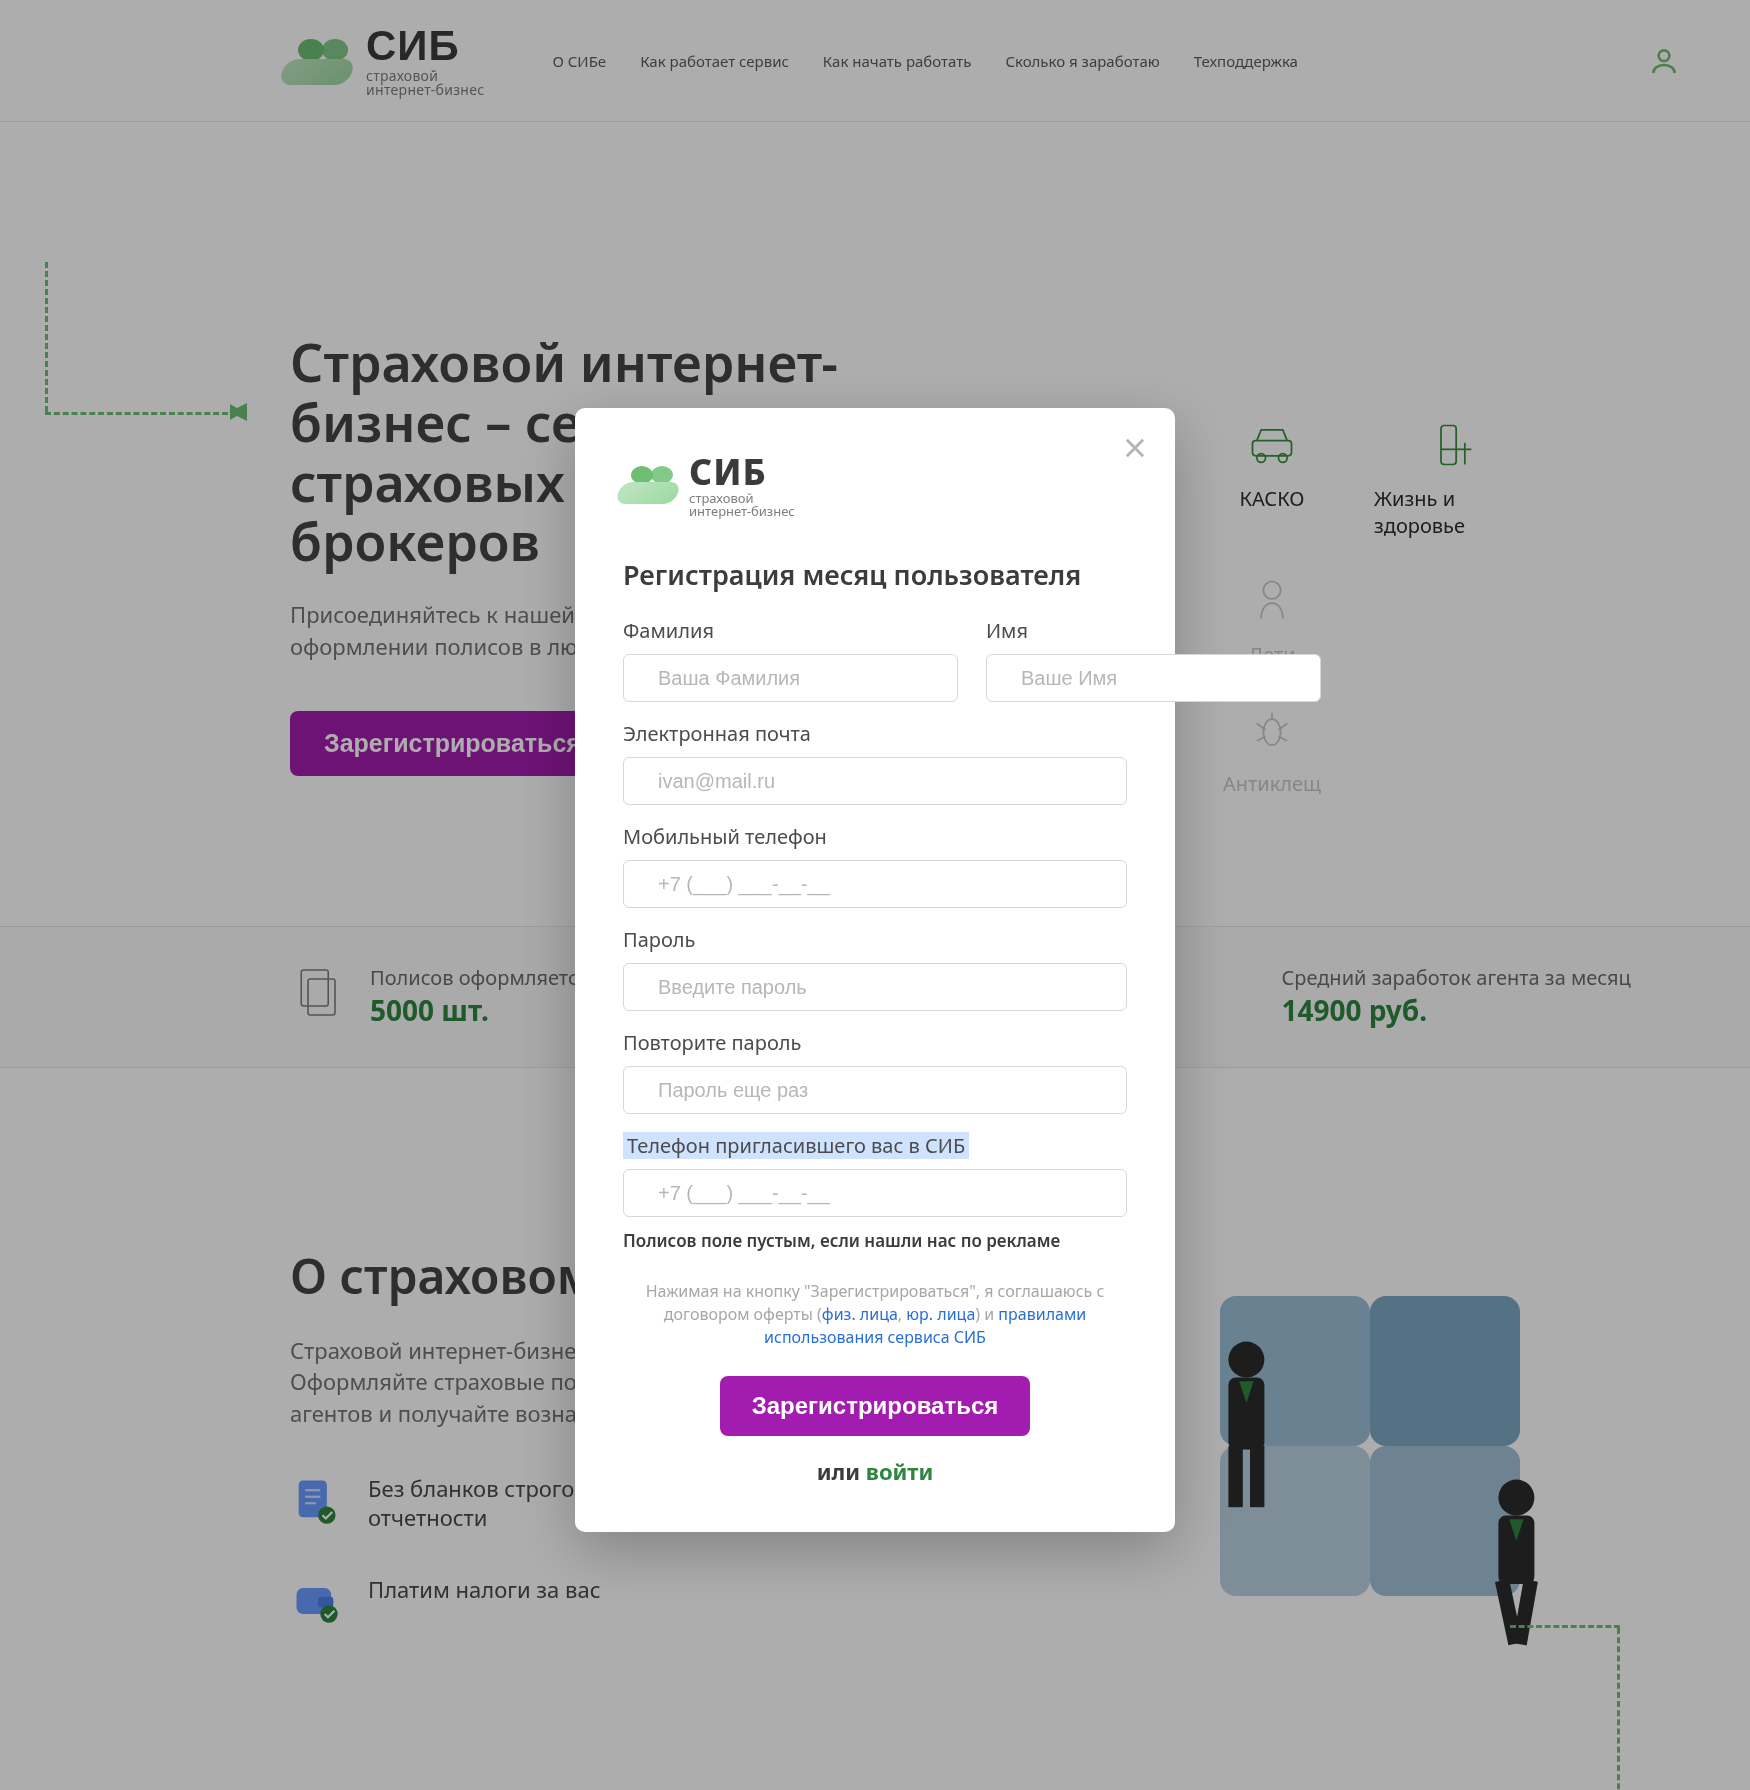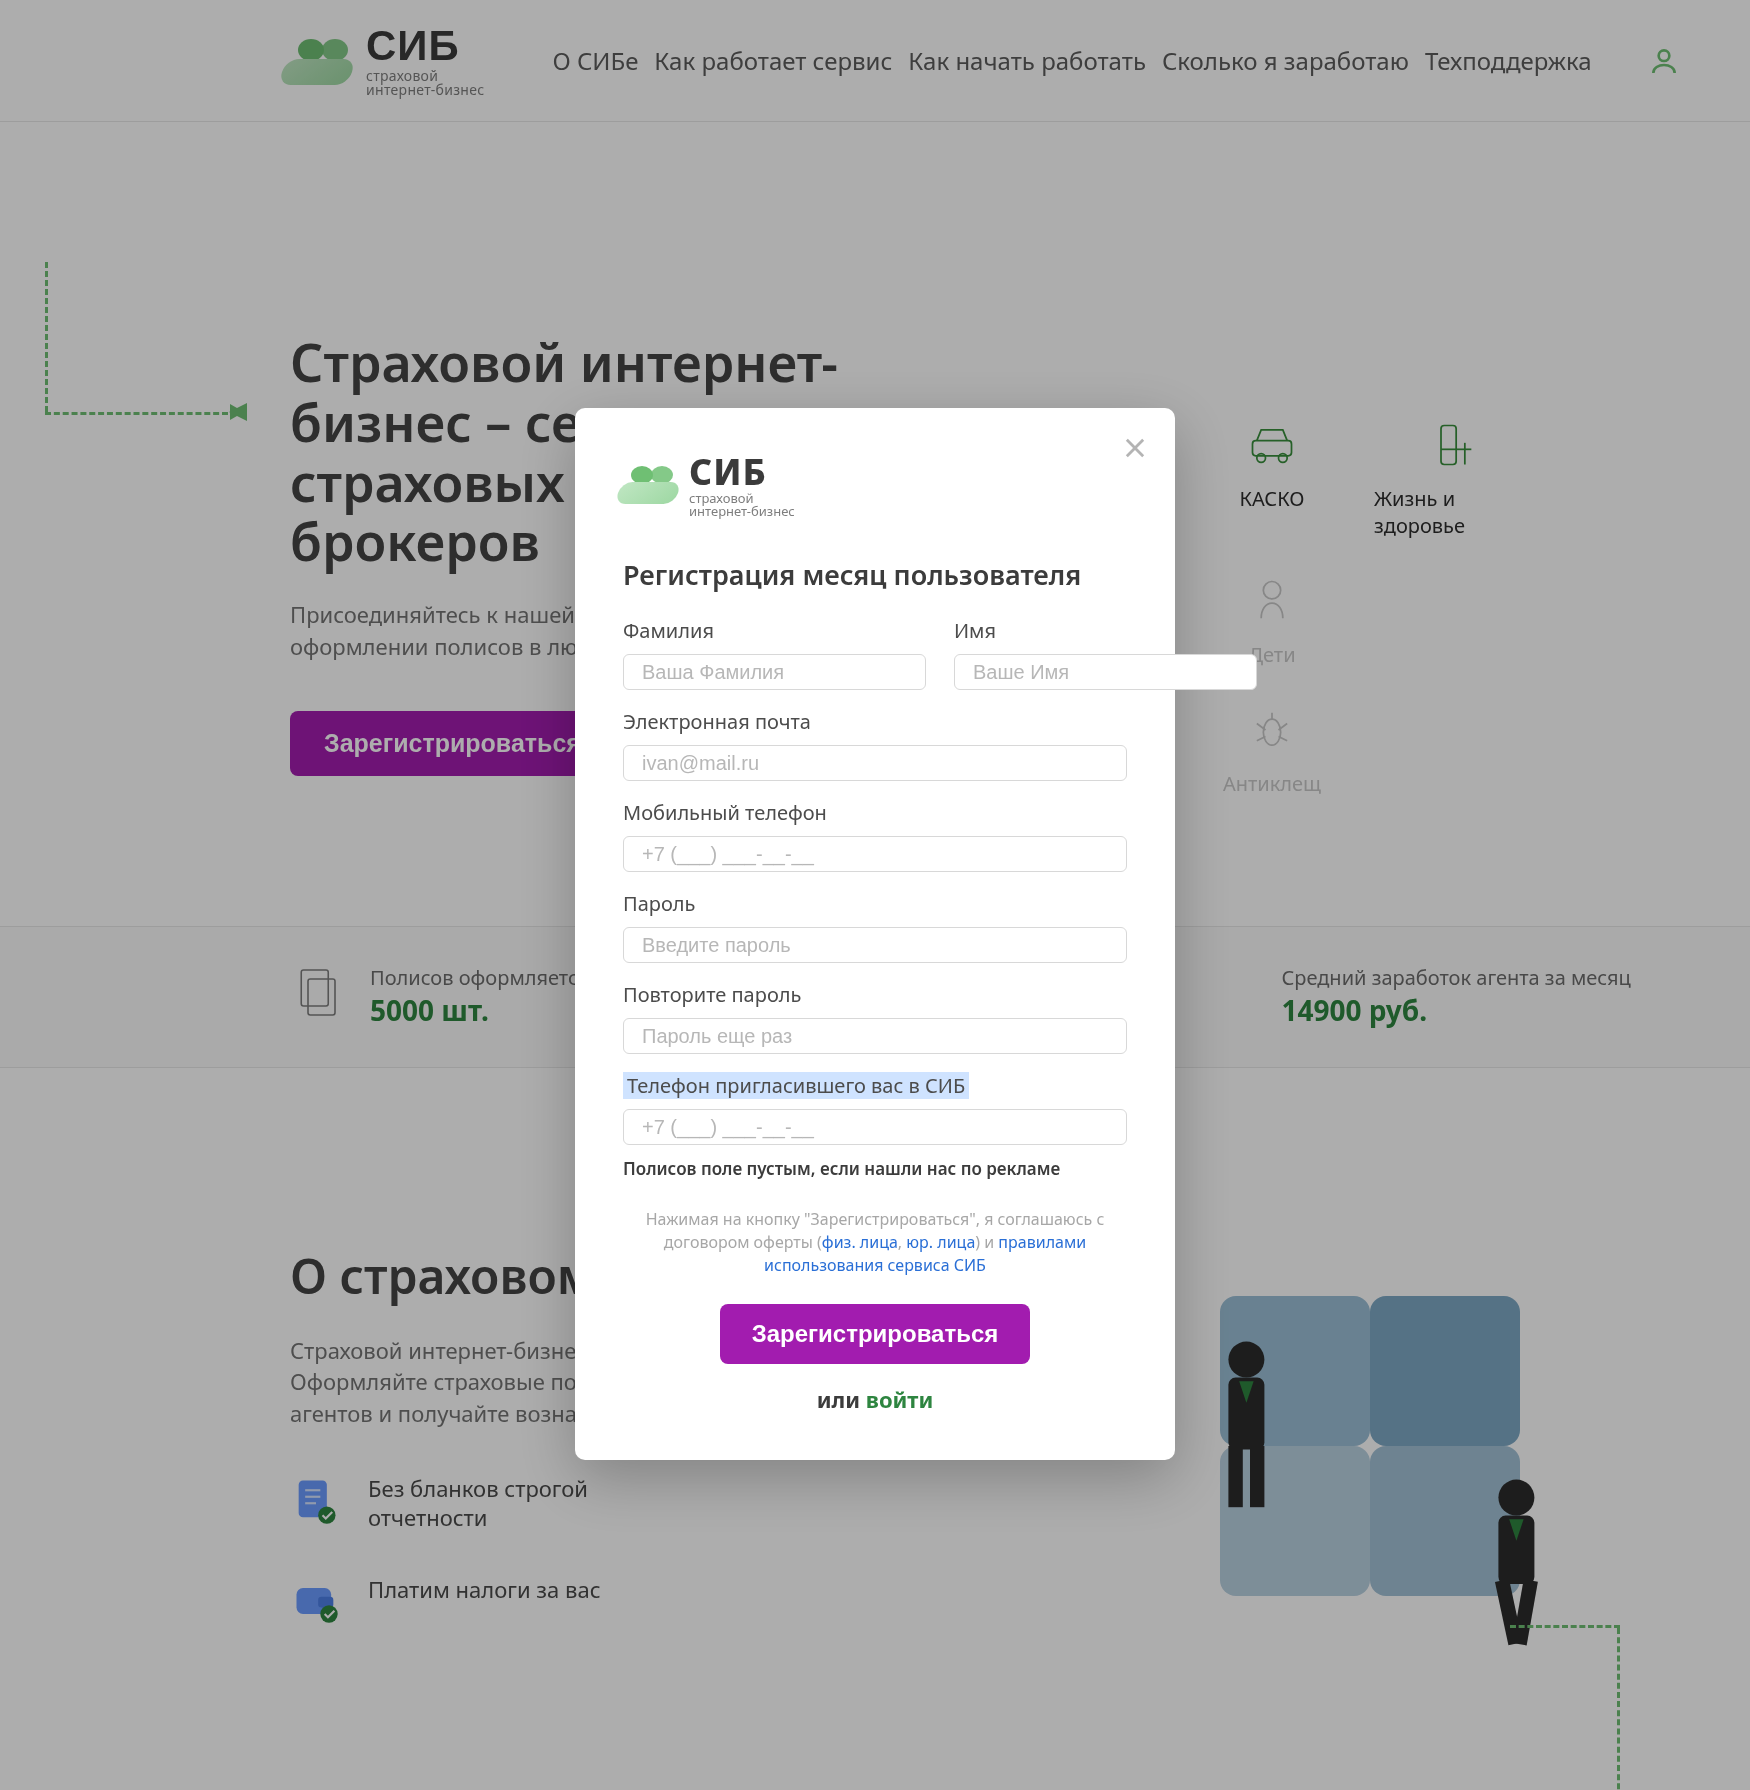--- a/index.html
+++ b/index.html
@@ -9,21 +9,21 @@
   
   .header{height:122px;border-bottom:1px solid #e8e8e8;display:flex;align-items:center;padding:0 70px 0 288px;}
   .logo-wrap{display:flex;align-items:center;gap:18px;}
   .logo-mark{width:60px;height:44px;position:relative;}
   .logo-mark .blob-a{position:absolute;left:10px;top:0;width:26px;height:22px;border-radius:50%;background:#6FBF73;}
   .logo-mark .blob-b{position:absolute;left:34px;top:0;width:26px;height:22px;border-radius:50%;background:#6FBF73;opacity:.85;}
   .logo-mark .sweep{position:absolute;left:-6px;top:20px;width:70px;height:26px;border-radius:13px;background:linear-gradient(135deg,#bfe6c2,#9ed8a3);transform:skewX(-18deg);}
   .logo-text{display:flex;flex-direction:column;line-height:1;}
   .logo-text .brand{font-weight:800;font-size:42px;letter-spacing:1px;color:#3b3b3b;font-family:Arial,Helvetica,sans-serif;}
   .logo-text .tagline{font-size:14px;color:#7e7e7e;letter-spacing:.3px;margin-top:2px;}
-  .nav{display:flex;gap:16px;margin-left:68px;font-size:24px;color:#5c5c5c;}
+  .nav{display:flex;gap:34px;margin-left:68px;font-size:15px;color:#5c5c5c;}
   .nav a{white-space:nowrap;}
   .header .spacer{flex:1;}
   .user-icon{width:32px;height:32px;color:#6FBF73;margin-left:30px;}
 
   
   .hero{position:relative;padding:210px 0 150px 290px;}
   .hero-deco-v{position:absolute;left:45px;top:140px;width:0;height:150px;border-left:3px dashed #6FBF73;}
   .hero-deco-h{position:absolute;left:45px;top:290px;width:183px;height:0;border-top:3px dashed #6FBF73;}
   .hero-deco-arrow{position:absolute;left:226px;top:278px;color:#6FBF73;font-size:0;}
   .hero-deco-arrow svg{width:24px;height:24px;}
@@ -67,21 +67,21 @@
   .modal-logo .mark .blob-b{position:absolute;left:28px;top:0;width:22px;height:18px;border-radius:50%;background:#6FBF73;opacity:.85;}
   .modal-logo .mark .sweep{position:absolute;left:-5px;top:16px;width:60px;height:22px;border-radius:11px;background:linear-gradient(135deg,#bfe6c2,#9ed8a3);transform:skewX(-18deg);}
   .modal-logo .txt{display:flex;flex-direction:column;line-height:1;}
   .modal-logo .txt .brand{font-weight:800;font-size:36px;letter-spacing:1px;color:#3b3b3b;}
   .modal-logo .txt .tagline{font-size:13px;color:#7e7e7e;margin-top:2px;}
   .modal h3{font-size:27px;font-weight:600;color:#3c3c3c;margin-bottom:24px;}
   .row{display:flex;gap:28px;}
   .field{display:flex;flex-direction:column;margin-bottom:18px;flex:1;}
   .field label{font-size:20px;color:#4c4c4c;margin-bottom:10px;}
   .field label.hl{background:#cfe3ff;padding:0 4px;display:inline-block;width:fit-content;}
-  .field input{height:36px;border:1px solid #d8d8d8;border-radius:6px;padding:0 18px;font-size:20px;color:#333;outline:none;}
+  .field input{height:48px;border:1px solid #d8d8d8;border-radius:6px;padding:0 34px;font-size:20px;color:#333;outline:none;}
   .field input::placeholder{color:#b7b7b7;}
   .hint{font-size:17px;font-weight:600;color:#3c3c3c;margin-top:-6px;margin-bottom:28px;}
   .consent{font-size:16px;line-height:1.45;color:#a7a7a7;text-align:center;margin-bottom:26px;}
   .consent a{color:#2a6fd6;}
   .modal .btn-primary{font-size:24px;padding:16px 32px;border-radius:8px;margin:0 auto;display:block;}
   .or-login{text-align:center;font-size:22px;font-weight:700;margin-top:20px;color:#3c3c3c;}
   .or-login a{color:#2e8540;font-weight:700;}
 
   
   .puzzle{position:absolute;inset:0;}

